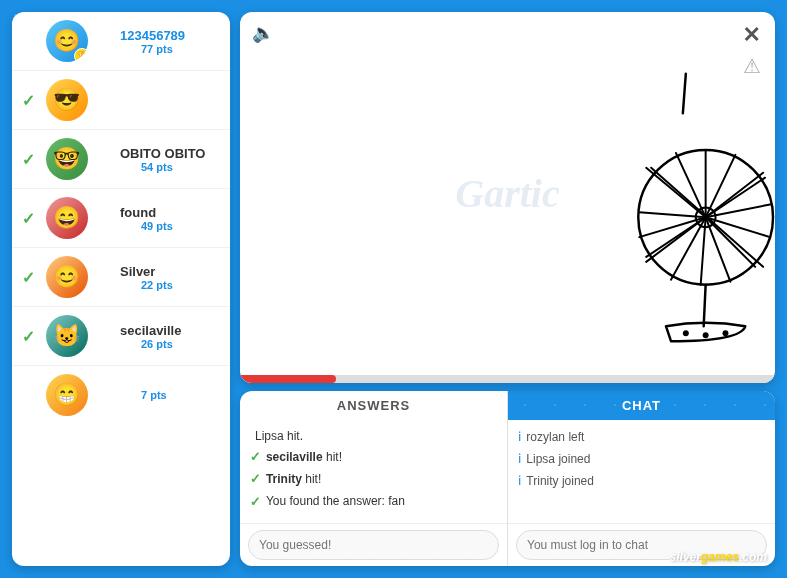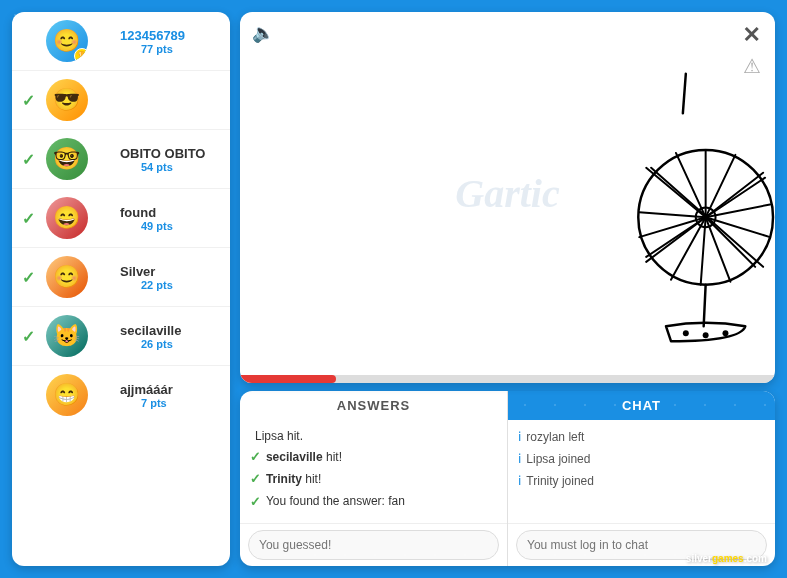--- a/index.html
+++ b/index.html
@@ -297,22 +297,23 @@
       background: #f9f9f9;
       outline: none;
     }
 
     
     .sg-watermark {
       position: absolute;
       bottom: 14px;
       right: 20px;
       color: white;
-      font-size: 10px;
-      font-weight: bold;
+      font-size: 12px;
+      font-weight: bold;
+      font-style: italic;
       text-shadow: 1px 1px 3px rgba(0,0,0,0.3);
       pointer-events: none;
     }
 
     .sg-watermark span { color: #ffd700; }
 
     .answers-section {
       flex: 1;
       display: flex;
       flex-direction: column;
@@ -395,21 +396,20 @@
         <div class="player-pts">26 pts</div>
       </div>
     </div>
         <div class="player-item">
       <span class="checkmark"></span>
       <div class="avatar avatar-7">
         <div class="avatar-face">😁</div>
 
       </div>
       <div class="player-info">
-        <div class="player-name ">ajjmááár</div>
         <div class="player-pts">7 pts</div>
       </div>
     </div>
       </div>
   </div>
 
   <div class="right-panel">
 
     <div class="drawing-area">
       <div class="drawing-toolbar">

